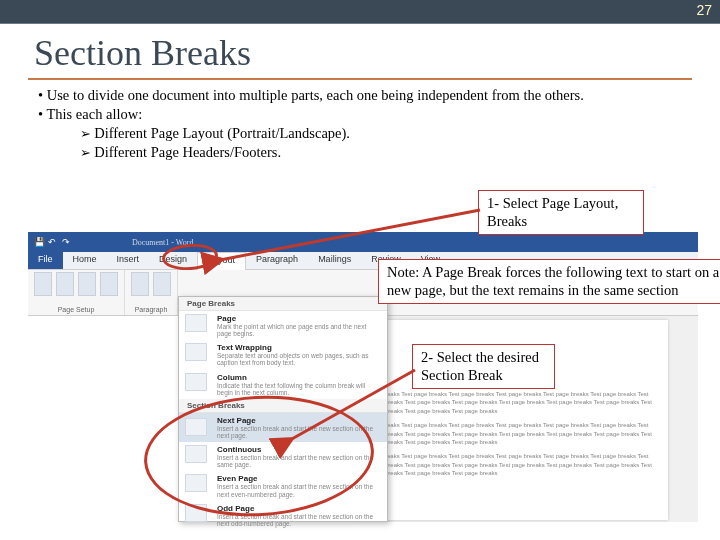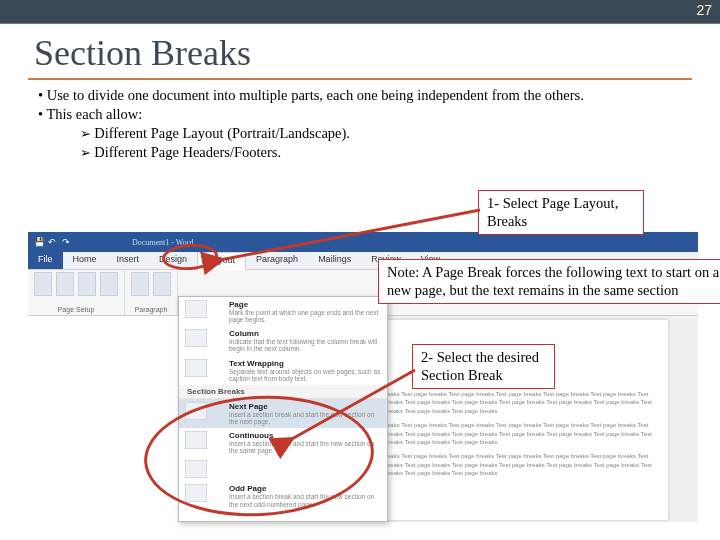--- a/index.html
+++ b/index.html
@@ -29,22 +29,22 @@
   .ribbon-tabs .tab.active { background: #fff; border-top: 1px solid #d0d0d0; border-left: 1px solid #d0d0d0; border-right: 1px solid #d0d0d0; margin-bottom: -1px; }
   .ribbon-body { height: 46px; background: #f6f6f6; border-bottom: 1px solid #ccc; display: flex; font-family: 'Segoe UI', Arial, sans-serif; font-size: 7px; color: #666; }
   .rgroup { border-right: 1px solid #ddd; padding: 2px 6px; display: flex; flex-direction: column; justify-content: space-between; }
   .rgroup .icons { display: flex; gap: 4px; }
   .ricon { width: 18px; height: 24px; background: #e0e6ef; border: 1px solid #c8d0dc; }
   .rgroup .lbl { text-align: center; }
   .doc-area { position: absolute; left: 300px; top: 84px; width: 370px; height: 206px; background: #f0f0f0; }
   .doc-page { position: absolute; left: 30px; top: 4px; width: 310px; height: 200px; background: #fff; box-shadow: 0 0 3px rgba(0,0,0,0.2); padding: 10px 12px; font-size: 6px; color: #888; line-height: 1.4; font-family: Arial; }
   .dropdown { position: absolute; left: 150px; top: 64px; width: 210px; height: 226px; background: #fff; border: 1px solid #bbb; box-shadow: 2px 2px 6px rgba(0,0,0,0.25); font-family: 'Segoe UI', Arial, sans-serif; font-size: 8px; }
   .dropdown .section-hdr { background: #f4f4f4; padding: 2px 8px; font-weight: bold; color: #555; border-bottom: 1px solid #e4e4e4; font-size: 8px; }
-  .dropdown .item { display: flex; padding: 3px 6px; gap: 22px; }
-  .dropdown .item.sel { background: #d8e2ed; }
+  .dropdown .item { display: flex; padding: 3px 6px; gap: 10px; }
+  .dropdown .item.sel { background: #d8e2ed; align-items: center; }
   .dropdown .item .ico { width: 22px; height: 18px; background: #eef2f7; border: 1px solid #d0d8e4; flex-shrink: 0; }
   .dropdown .item .txt { flex: 1; }
   .dropdown .item .name { font-weight: bold; color: #222; font-size: 8px; }
   .dropdown .item .desc { color: #888; font-size: 6.5px; line-height: 1.1; }
   .red-oval { position: absolute; border: 3px solid #c0392b; border-radius: 50%; background: transparent; }
   .ov1 { left: 162px; top: 244px; width: 56px; height: 26px; transform: rotate(-4deg); }
   .ov2 { left: 144px; top: 396px; width: 230px; height: 120px; transform: rotate(-3deg); }
   .arrow { position: absolute; }
   .arrow svg { overflow: visible; }
 </style>
@@ -110,58 +110,63 @@
 
   <div class="doc-area">
     <div class="doc-page">
       <div style="margin-top:60px">age breaks Test page breaks Test page breaks Test page breaks Test page breaks Test page breaks Test page breaks Test page breaks Test page breaks Test page breaks Test page breaks Test page breaks Test page breaks Test page breaks Test page breaks</div>
       <div style="margin-top:6px">age breaks Test page breaks Test page breaks Test page breaks Test page breaks Test page breaks Test page breaks Test page breaks Test page breaks Test page breaks Test page breaks Test page breaks Test page breaks Test page breaks Test page breaks</div>
       <div style="margin-top:6px">age breaks Test page breaks Test page breaks Test page breaks Test page breaks Test page breaks Test page breaks Test page breaks Test page breaks Test page breaks Test page breaks Test page breaks Test page breaks Test page breaks Test page breaks</div>
     </div>
   </div>
 
   <div class="dropdown">
+    <div class="section-hdr">Page Breaks</div>
     <div class="item">
       <div class="ico"></div>
       <div class="txt">
           <div class="name">Page</div>
           <div class="desc">Mark the point at which one page ends and the next page begins.</div>
         </div>
     </div>
     <div class="item">
       <div class="ico"></div>
       <div class="txt">
+          <div class="name">Text Wrapping</div>
+          <div class="desc">Separate text around objects on web pages, such as caption text from body text.</div>
+        </div>
+    </div>
+    <div class="item">
+      <div class="ico"></div>
+      <div class="txt">
           <div class="name">Column</div>
           <div class="desc">Indicate that the text following the column break will begin in the next column.</div>
         </div>
     </div>
-    <div class="item">
-      <div class="ico"></div>
-      <div class="txt">
-          <div class="name">Text Wrapping</div>
-          <div class="desc">Separate text around objects on web pages, such as caption text from body text.</div>
-        </div>
-    </div>
     <div class="section-hdr">Section Breaks</div>
     <div class="item sel">
       <div class="ico"></div>
       <div class="txt">
           <div class="name">Next Page</div>
           <div class="desc">Insert a section break and start the new section on the next page.</div>
         </div>
     </div>
     <div class="item">
       <div class="ico"></div>
       <div class="txt">
           <div class="name">Continuous</div>
           <div class="desc">Insert a section break and start the new section on the same page.</div>
         </div>
     </div>
     <div class="item">
       <div class="ico"></div>
+      <div class="txt">
+          <div class="name">Even Page</div>
+          <div class="desc">Insert a section break and start the new section on the next even-numbered page.</div>
+        </div>
     </div>
     <div class="item">
       <div class="ico"></div>
       <div class="txt">
           <div class="name">Odd Page</div>
           <div class="desc">Insert a section break and start the new section on the next odd-numbered page.</div>
         </div>
     </div>
   </div>
 </div>

